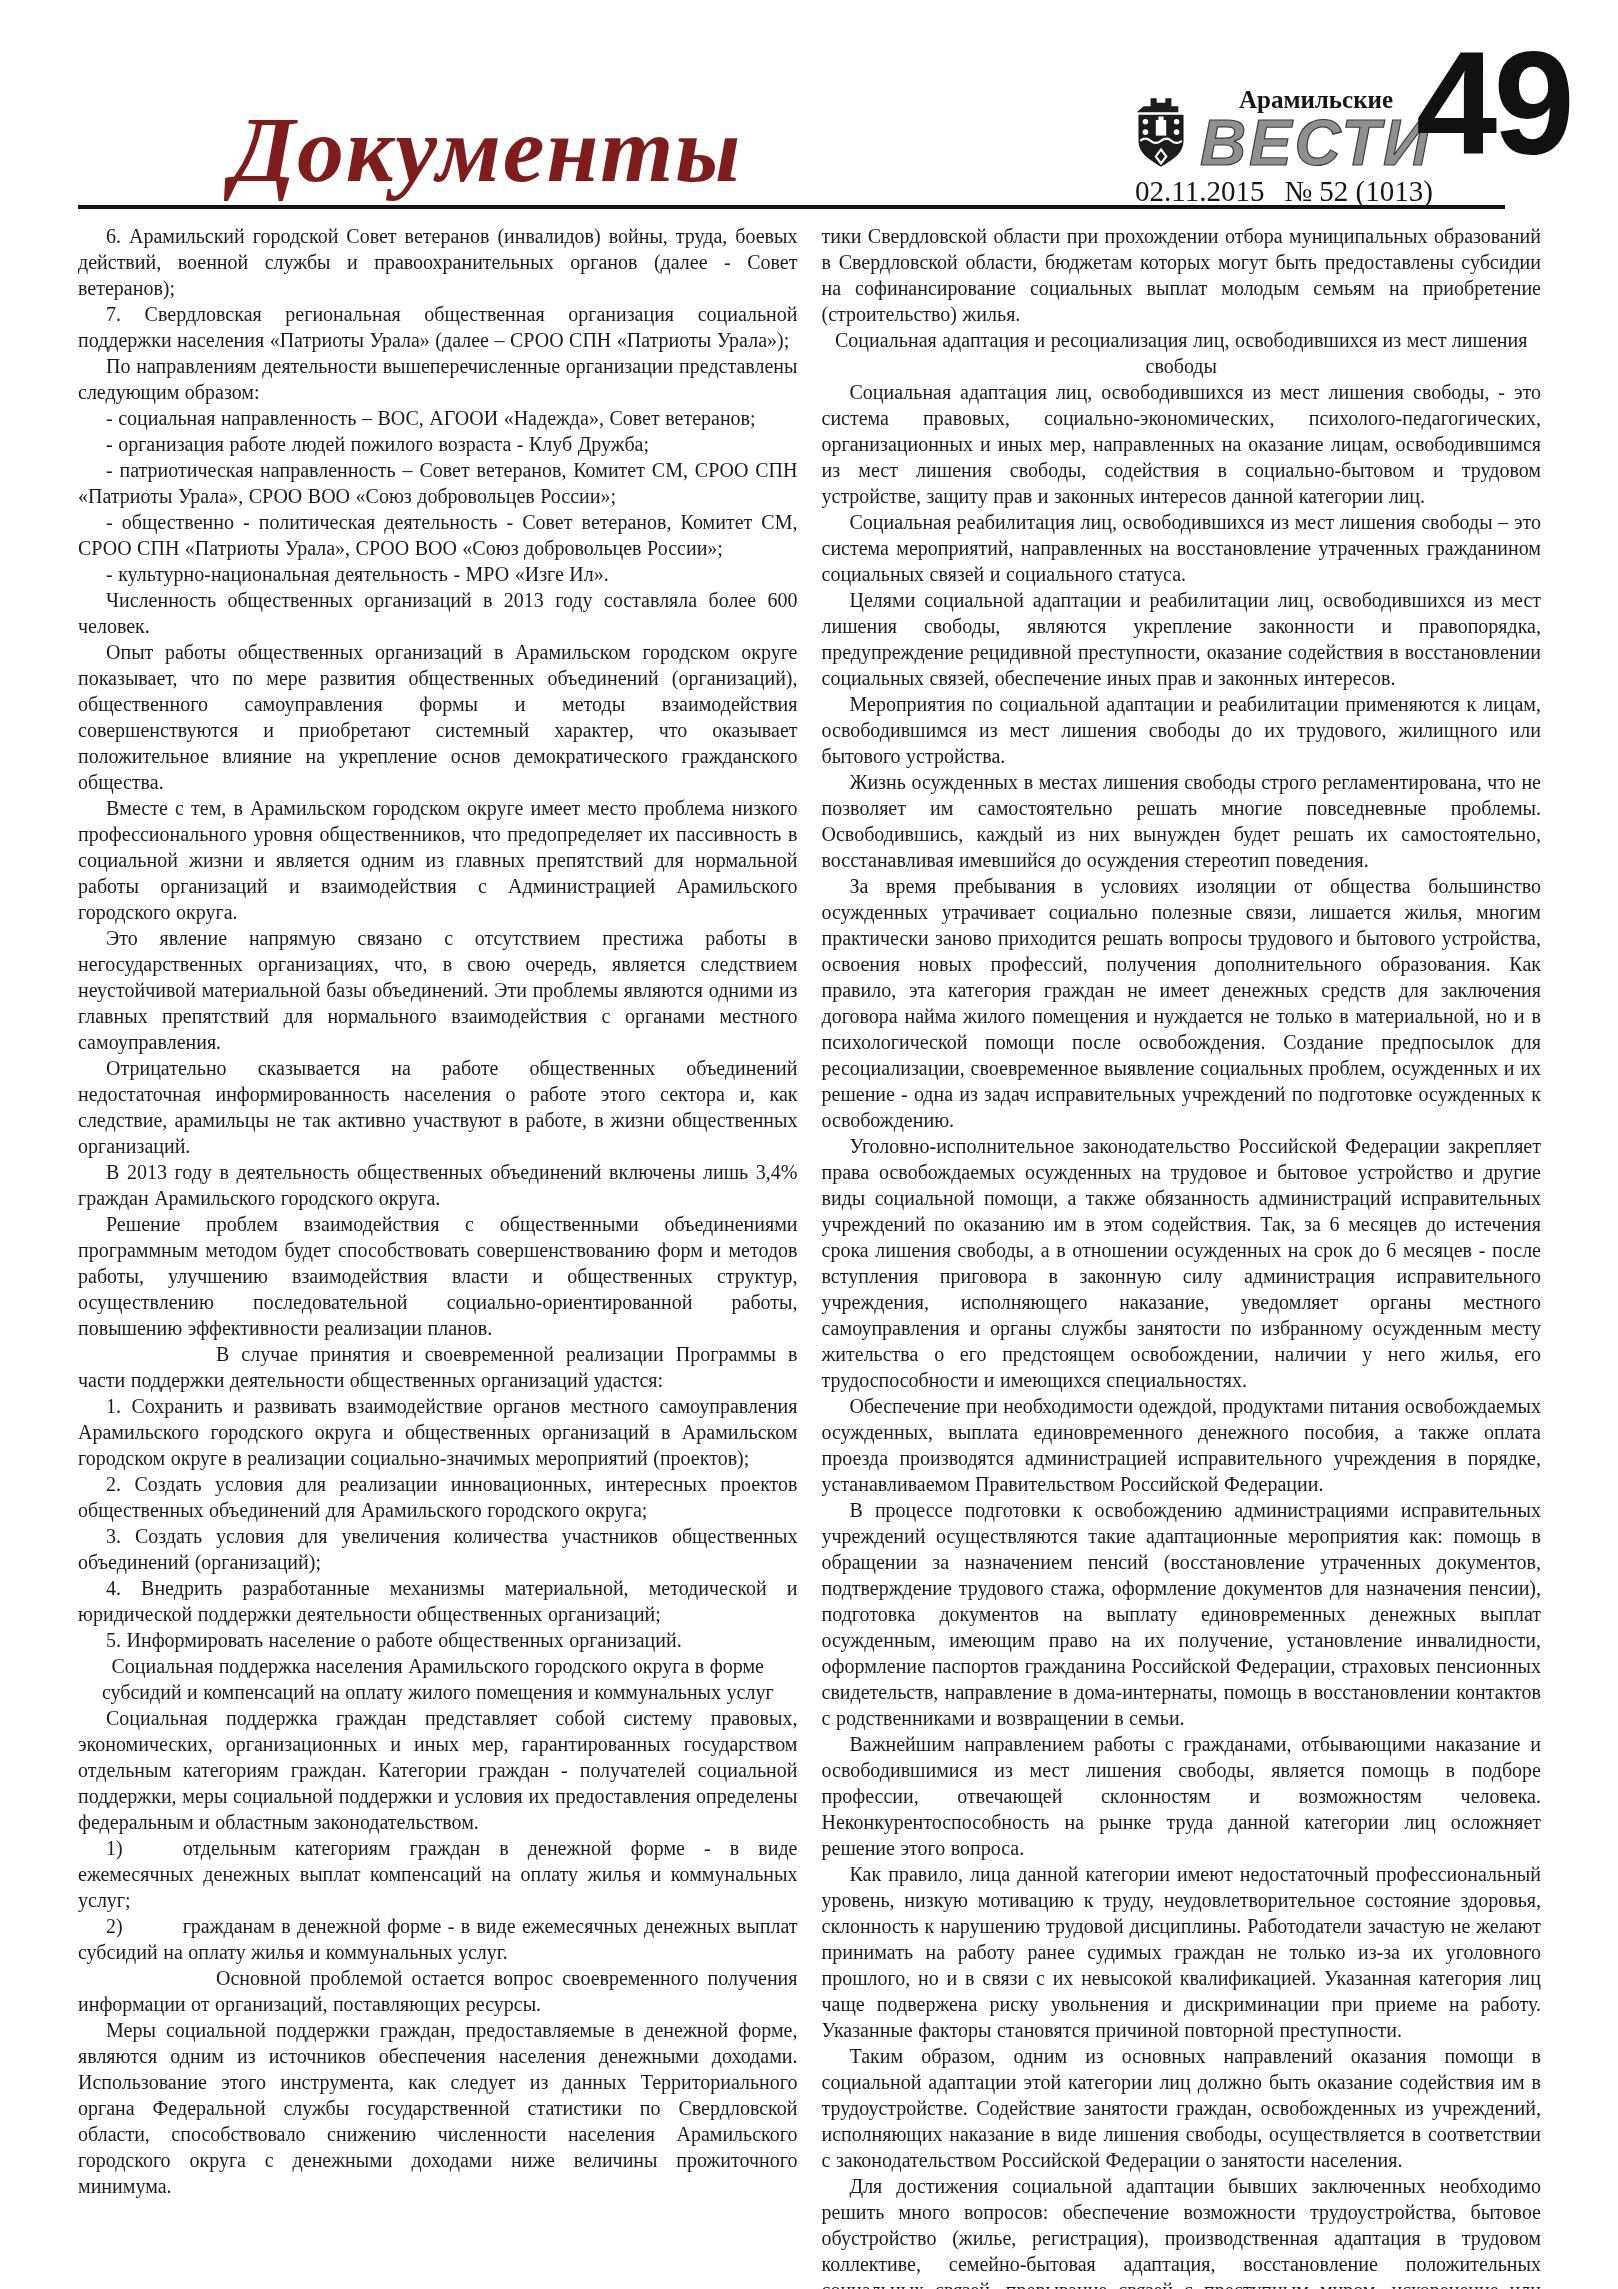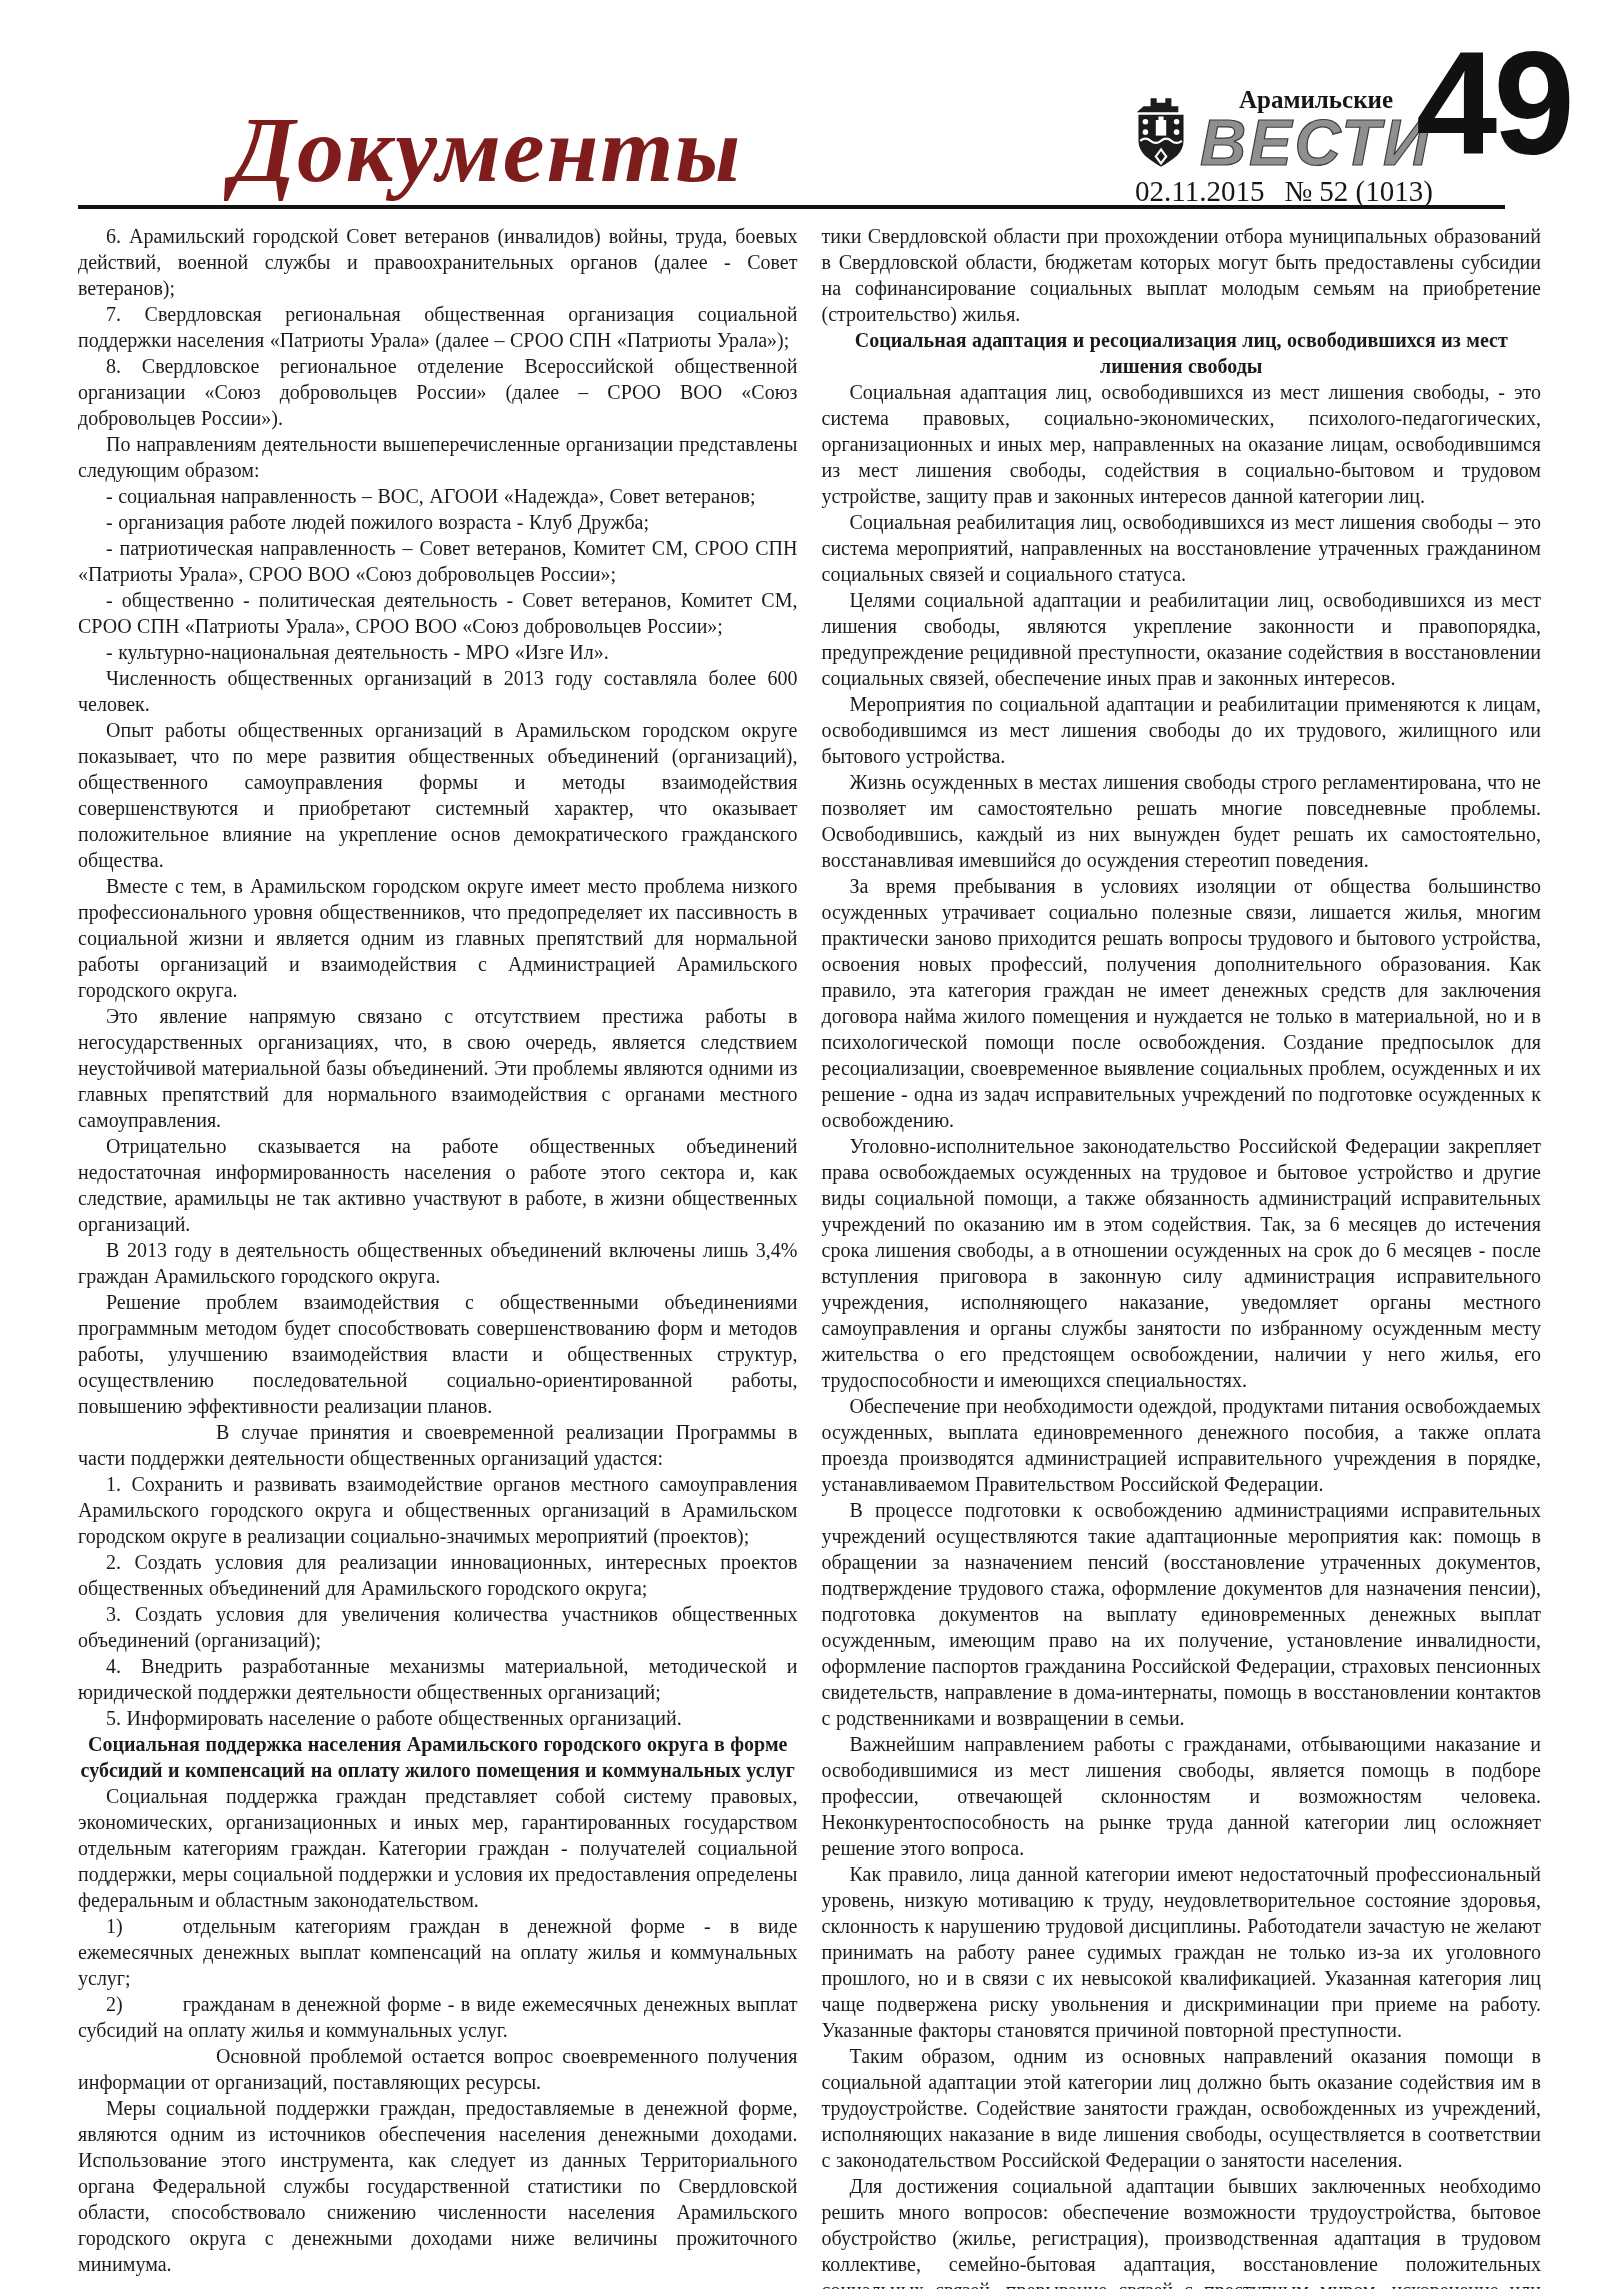--- a/index.html
+++ b/index.html
@@ -56,21 +56,21 @@
   .col { flex:1 1 0; min-width:0; }
   .para {
     margin:0;
     font-size:20px; line-height:26px;
     text-align:justify; text-indent:28px;
     hyphens:auto; -webkit-hyphens:auto;
     word-spacing:0.5px;
     color:#1b1b1b;
   }
   .para.h {
-    font-weight:bold; text-align:center; text-indent:0;
+    font-weight:normal; text-align:center; text-indent:0;
   }
   .para.pi { text-indent:138px; }
   .para.cont { text-indent:0; }
 </style>
 </head>
 <body>
 
 <header>
   <div class="doc-title">Документы</div>
 
@@ -98,21 +98,20 @@
 
   <div class="page-num">49</div>
 </header>
 
 <div class="rule"></div>
 
 <main class="content">
   <div class="col" id="col-left">
       <p class="para p">6. Арамильский городской Совет  ветеранов (инвалидов) войны, труда, боевых действий, военной службы и правоохранительных органов (далее - Совет ветеранов);</p>
       <p class="para p">7. Свердловская региональная общественная организация социальной поддержки населения «Патриоты Урала» (далее – СРОО СПН «Патриоты Урала»);</p>
-      <p class="para p">8. Свердловское региональное отделение Всероссийской общественной организации «Союз добровольцев России» (далее – СРОО ВОО «Союз добровольцев России»).</p>
       <p class="para p">По направлениям деятельности вышеперечисленные организации представлены следующим образом:</p>
       <p class="para p">- социальная направленность – ВОС, АГООИ «Надежда», Совет ветеранов;</p>
       <p class="para p">- организация работе людей пожилого возраста - Клуб Дружба;</p>
       <p class="para p">- патриотическая направленность – Совет ветеранов, Комитет СМ, СРОО СПН «Патриоты Урала», СРОО ВОО «Союз добровольцев России»;</p>
       <p class="para p">- общественно - политическая деятельность - Совет ветеранов, Комитет СМ, СРОО СПН «Патриоты Урала», СРОО ВОО «Союз добровольцев России»;</p>
       <p class="para p">- культурно-национальная деятельность - МРО «Изге Ил».</p>
       <p class="para p">Численность общественных организаций в 2013 году составляла более 600 человек.</p>
       <p class="para p">Опыт работы общественных организаций в Арамильском городском округе показывает, что по мере развития общественных объединений (организаций), общественного самоуправления формы и методы взаимодействия совершенствуются и приобретают системный характер, что оказывает положительное влияние на укрепление основ демократического гражданского общества.</p>
       <p class="para p">Вместе с тем, в Арамильском городском округе имеет место проблема низкого профессионального уровня общественников, что предопределяет их пассивность в социальной жизни и является одним из главных препятствий для нормальной работы организаций и взаимодействия с Администрацией Арамильского городского округа.</p>
       <p class="para p">Это явление напрямую связано с отсутствием престижа работы в негосударственных организациях, что, в свою очередь, является следствием неустойчивой материальной базы объединений. Эти проблемы являются одними из главных препятствий для нормального взаимодействия с органами местного самоуправления.</p>

